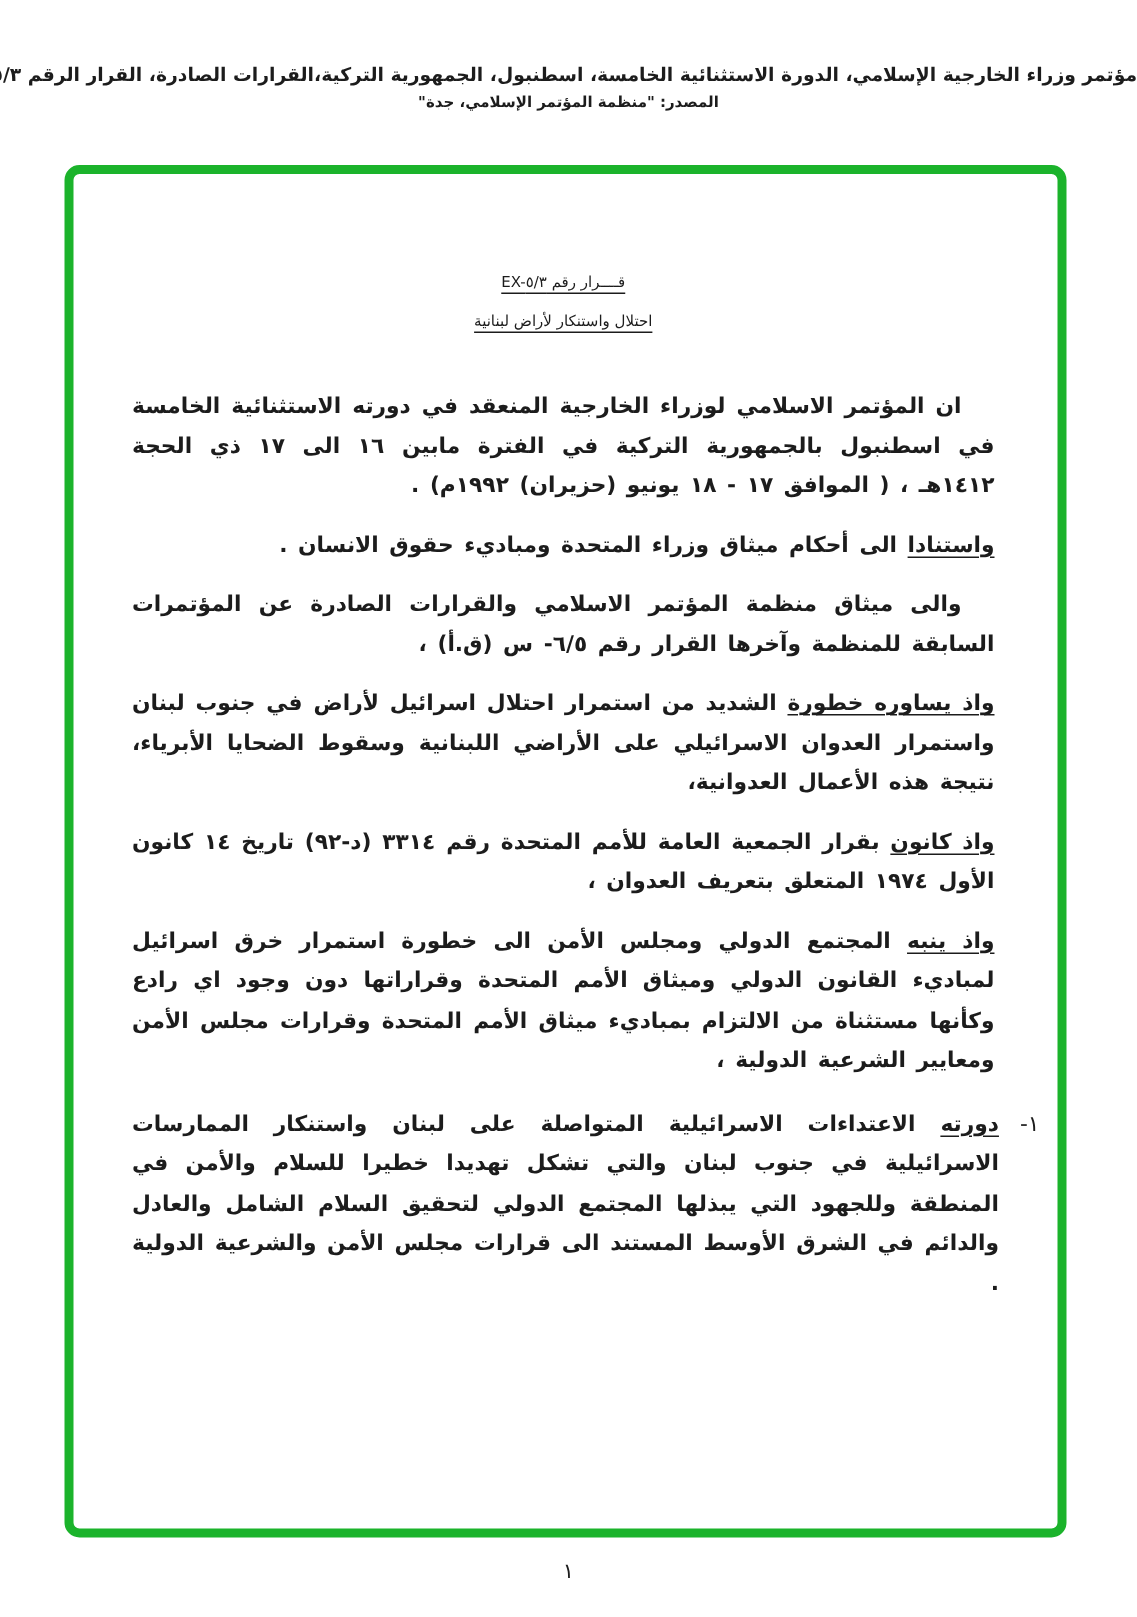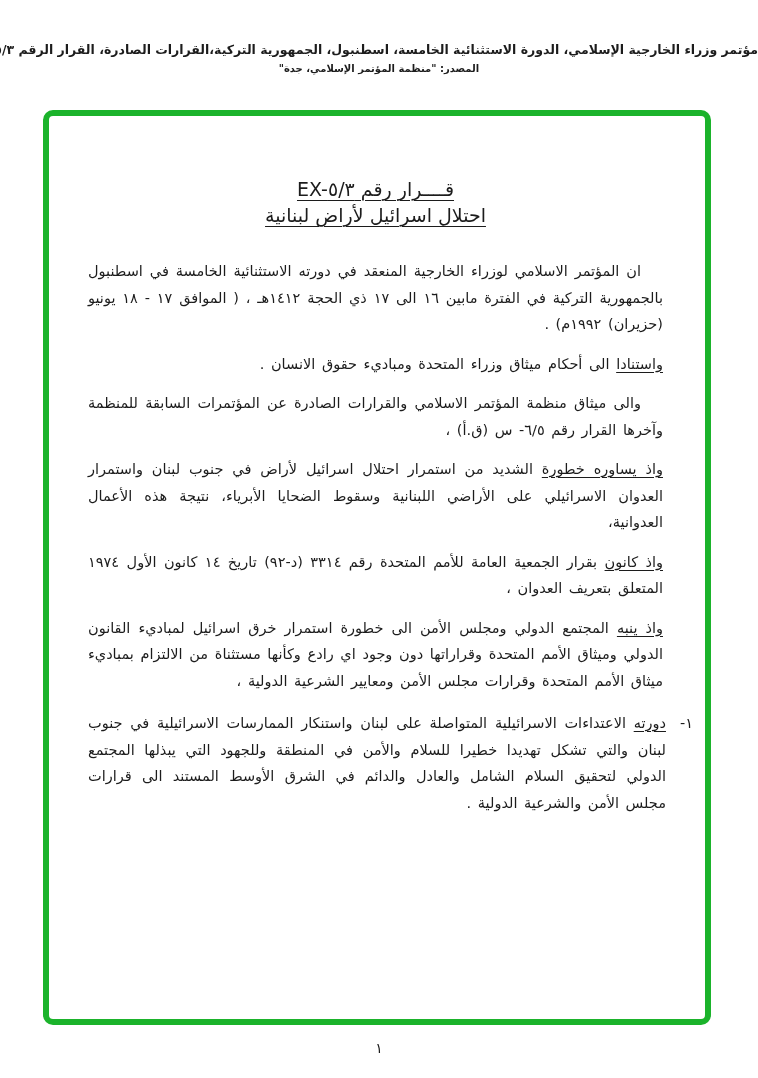--- a/index.html
+++ b/index.html
@@ -54,33 +54,34 @@
     left: 88px;
     width: 575px;
     direction: rtl;
     font-size: 14.5px;
     line-height: 26.5px;
   }
   .title-block {
     text-align: center;
     margin-bottom: 30px;
     line-height: 26px;
-    font-size: 19px;
+    font-size: 10px;
   }
   .title-line {
     display: inline-block;
     text-decoration: underline;
     text-underline-offset: 4px;
     text-decoration-thickness: 1px;
   }
   .title-row { margin: 0; }
   .paragraphs p {
     margin: 0 0 13px 0;
     text-align: justify;
     word-spacing: 2px;
+    font-weight: bold;
   }
   .paragraphs p.indent { text-indent: 22px; }
   .lead {
     text-decoration: underline;
     text-underline-offset: 3px;
     text-decoration-thickness: 1px;
   }
   .item {
     display: flex;
     gap: 14px;
@@ -112,21 +113,21 @@
     <div class="header-line1">مؤتمر وزراء الخارجية الإسلامي، الدورة الاستثنائية الخامسة، اسطنبول، الجمهورية التركية،القرارات الصادرة، القرار الرقم ‪EX-٥/٣‬</div>
     <div class="header-line2">المصدر: "منظمة المؤتمر الإسلامي، جدة"</div>
   </div>
 
   <div class="frame"></div>
 
   <div class="content">
 
     <div class="title-block">
       <div class="title-row"><span class="title-line">قــــرار رقم ‪EX-٥/٣‬</span></div>
-      <div class="title-row"><span class="title-line">احتلال اسرائيل لأراض لبنانية</span></div>
+      <div class="title-row"><span class="title-line">احتلال واستنكار لأراض لبنانية</span></div>
     </div>
 
     <div class="paragraphs">
 
       <p class="indent"><span>ان المؤتمر الاسلامي لوزراء الخارجية المنعقد في دورته الاستثنائية الخامسة في اسطنبول بالجمهورية التركية في الفترة مابين ١٦ الى ١٧ ذي الحجة ١٤١٢هـ ، ( الموافق ١٧ - ١٨ يونيو (حزيران) ١٩٩٢م) .</span></p>
 
       <p><span class="lead">واستنادا</span><span> الى أحكام ميثاق وزراء المتحدة ومباديء حقوق الانسان .</span></p>
 
       <p class="indent"><span>والى ميثاق منظمة المؤتمر الاسلامي والقرارات الصادرة عن المؤتمرات السابقة للمنظمة وآخرها القرار رقم ٦/٥- س ‪(ق.أ)‬ ،</span></p>
 

